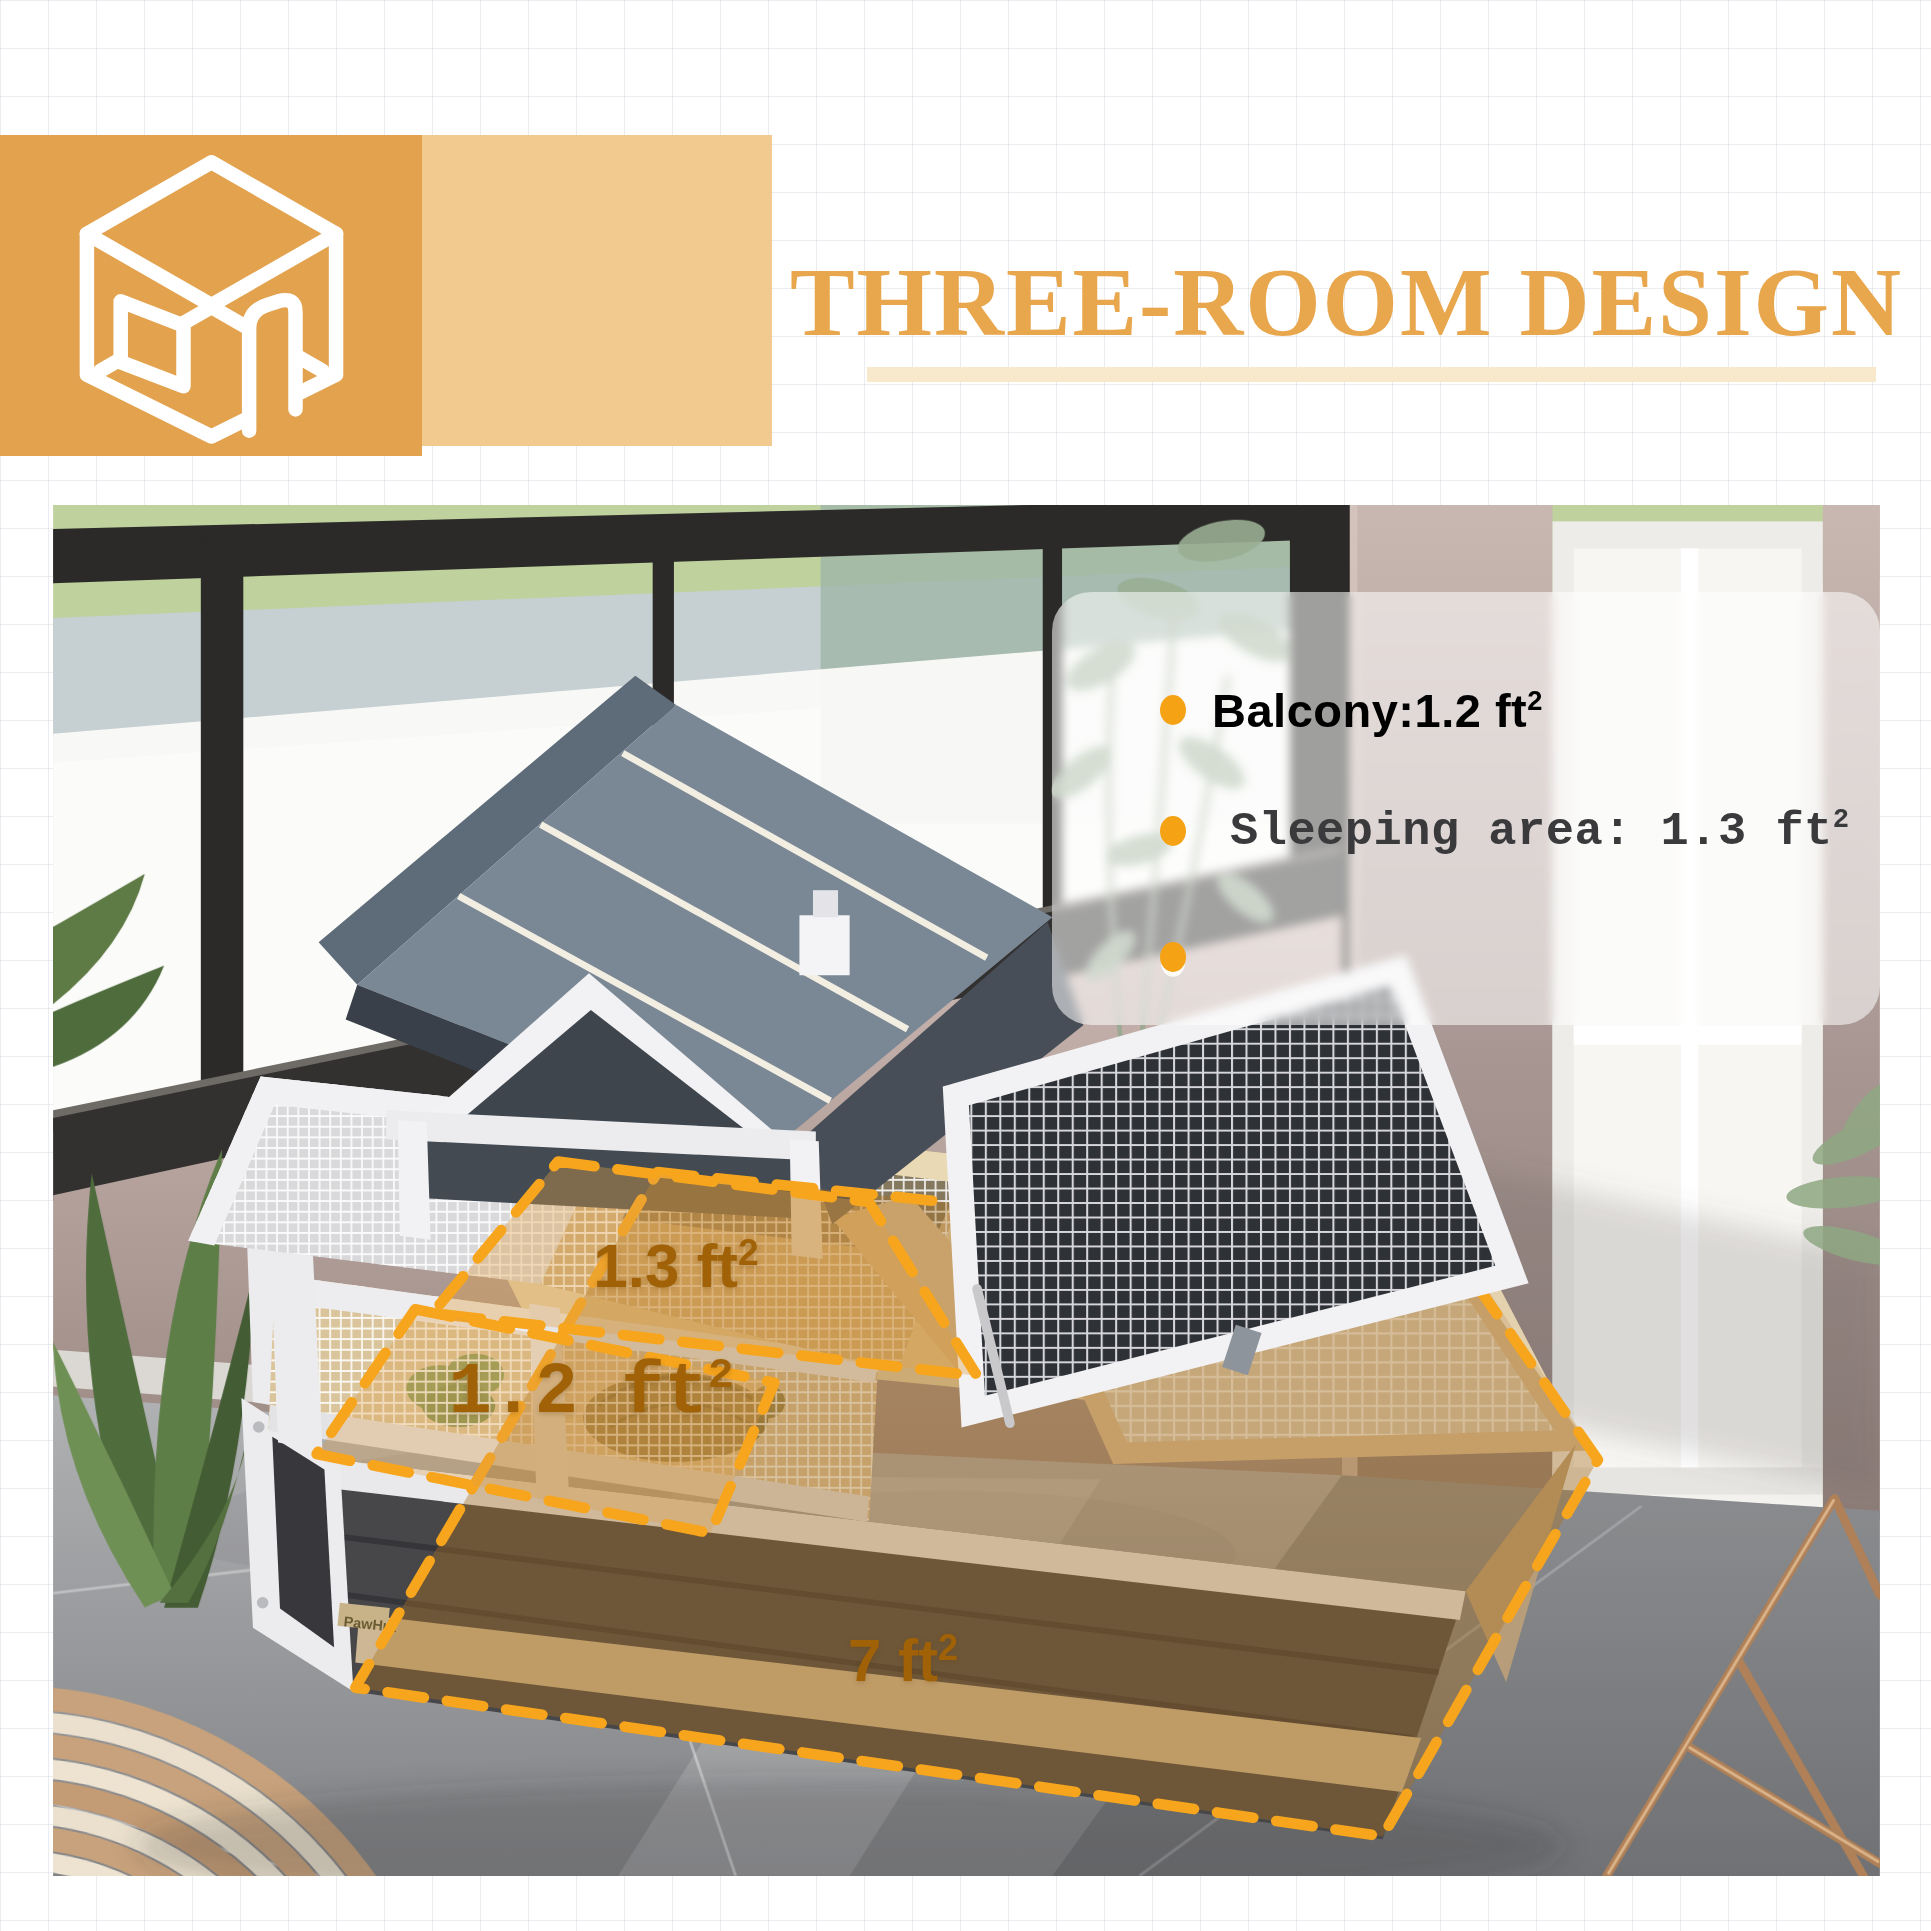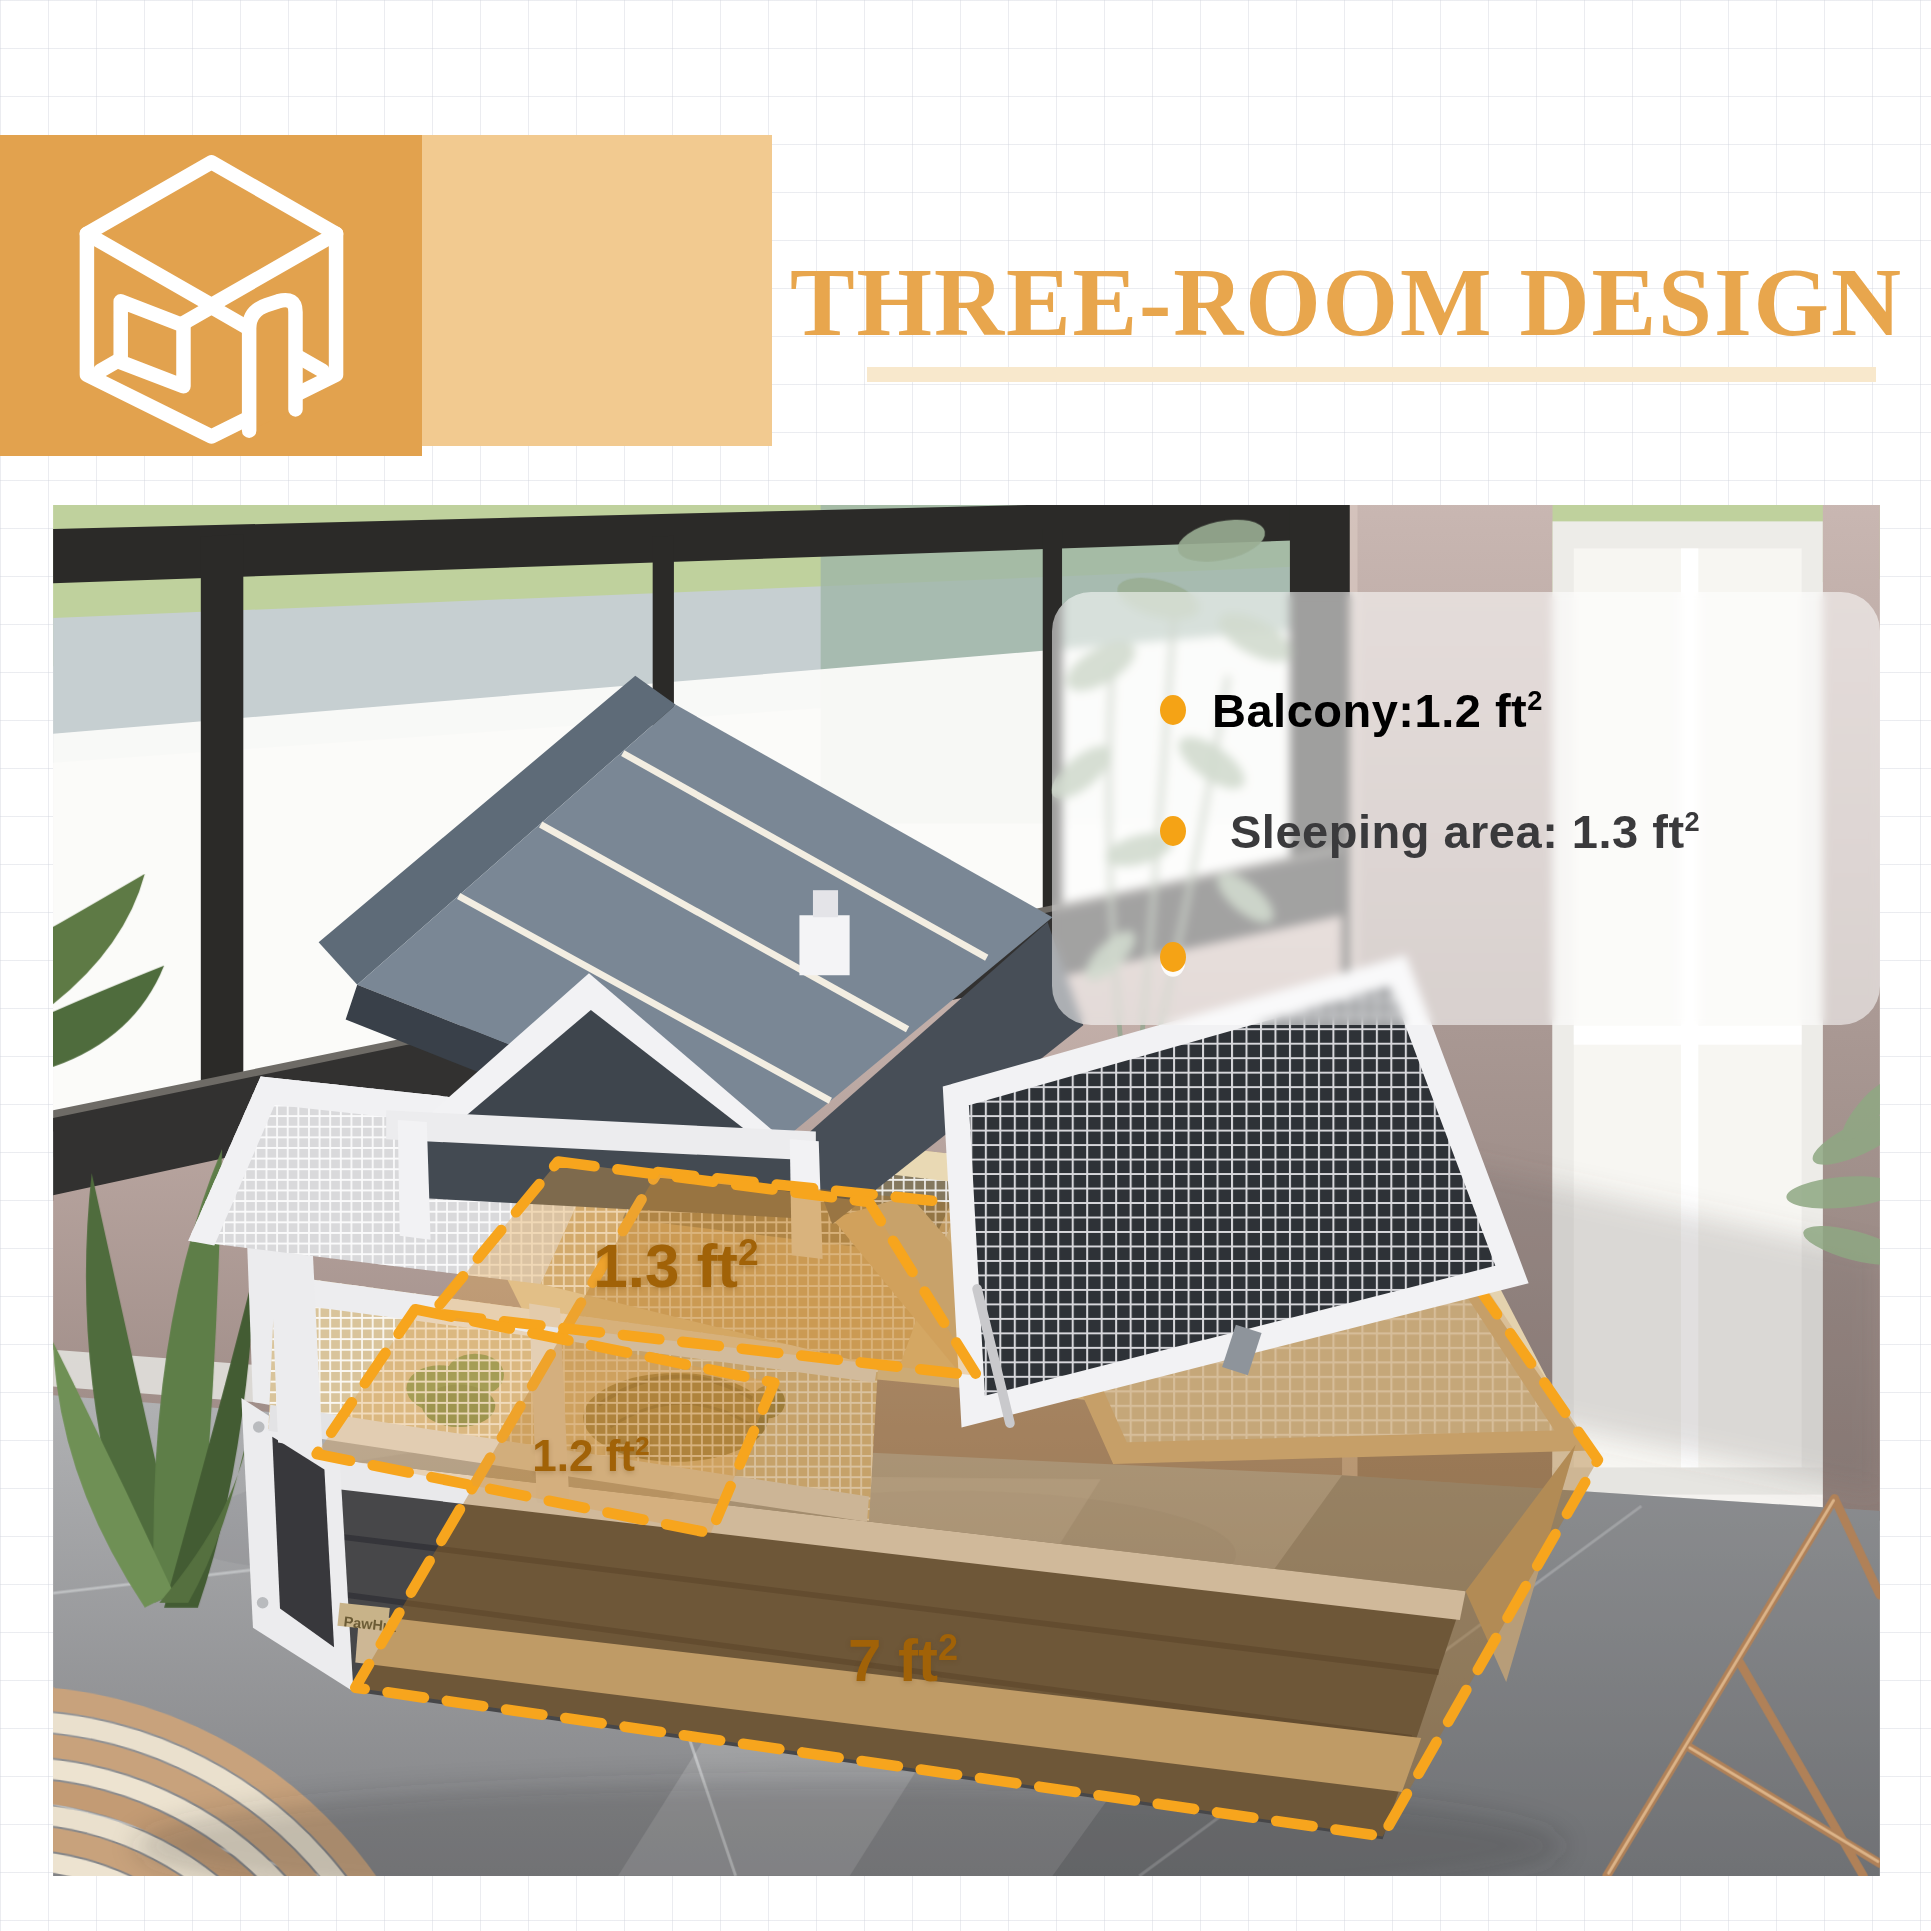--- a/index.html
+++ b/index.html
@@ -24,21 +24,21 @@
     background:rgba(255,255,255,.55);border-radius:39px;-webkit-backdrop-filter:blur(4.8px);backdrop-filter:blur(4.8px);}
   .panel-row{position:absolute;left:0;height:58px;display:flex;align-items:center;}
   .panel-row .dot{width:26px;height:30px;border-radius:50%;margin-left:108px;flex:none;}
   .panel-row .txt{margin-left:44px;font-size:47px;font-weight:bold;letter-spacing:0.5px;white-space:nowrap;}
   .panel-row sup{font-size:.58em;vertical-align:super;line-height:0;}
   
   .area-label{position:absolute;transform:translate(-50%,-50%);color:#a16207;font-weight:bold;
     white-space:nowrap;text-shadow:0 1.9px 5.8px rgba(90,60,10,.25);}
   .area-label sup{font-size:.6em;vertical-align:super;line-height:0;}
   .al-13{left:623px;top:760px;font-size:62px;}
-  .al-12{left:538px;top:951px;font-size:44px;}
+  .al-12{left:538px;top:888px;font-size:72px;font-family:Liberation Mono, monospace;}
   .al-7{left:850px;top:1155px;font-size:60px;}
 </style>
 </head>
 <body>
 
 <div id="canvas">
   <div class="grid-bg"></div>
 
   <div class="logo-sq" style="background:#E2A24E;">
     <svg width="422" height="321" viewBox="0 0 437 332">
@@ -302,21 +302,21 @@
 
       <polygon points="578,1203 900,1245 1012,1425 448,1360" fill="rgba(224,160,70,.38)" stroke="#F7A51D" stroke-width="11" stroke-dasharray="38 24" stroke-linecap="round" stroke-linejoin="round"></polygon>
       <polygon points="430,1356 802,1432 736,1588 328,1506" fill="rgba(224,160,70,.32)" stroke="#F7A51D" stroke-width="11" stroke-dasharray="38 24" stroke-linecap="round" stroke-linejoin="round"></polygon>
     </svg>
 
     <div class="frost-panel">
       <div class="panel-row" style="top:89px;">
         <span class="dot" style="background:#F5A315;"></span>
         <span class="txt" style="color:#000000;margin-left:26px;"><span>Balcony:1.2 ft</span><sup>2</sup></span>
       </div>
-      <div class="panel-row" style="top:210px;">
+      <div class="panel-row" style="top:210px;font-family:Liberation Mono, monospace;">
         <span class="dot" style="background:#F5A315;"></span>
         <span class="txt" style="color:#3A3A3C;"><span>Sleeping area: 1.3 ft</span><sup>2</sup></span>
       </div>
       <div class="panel-row" style="top:336px;">
         <span class="dot" style="background:#F5A315;box-shadow:0 5.8px 0 -1px rgba(255,255,255,.9);"></span>
       </div>
     </div>
 
     <div class="area-label al-13">
       <span>1.3 ft</span><sup>2</sup>

